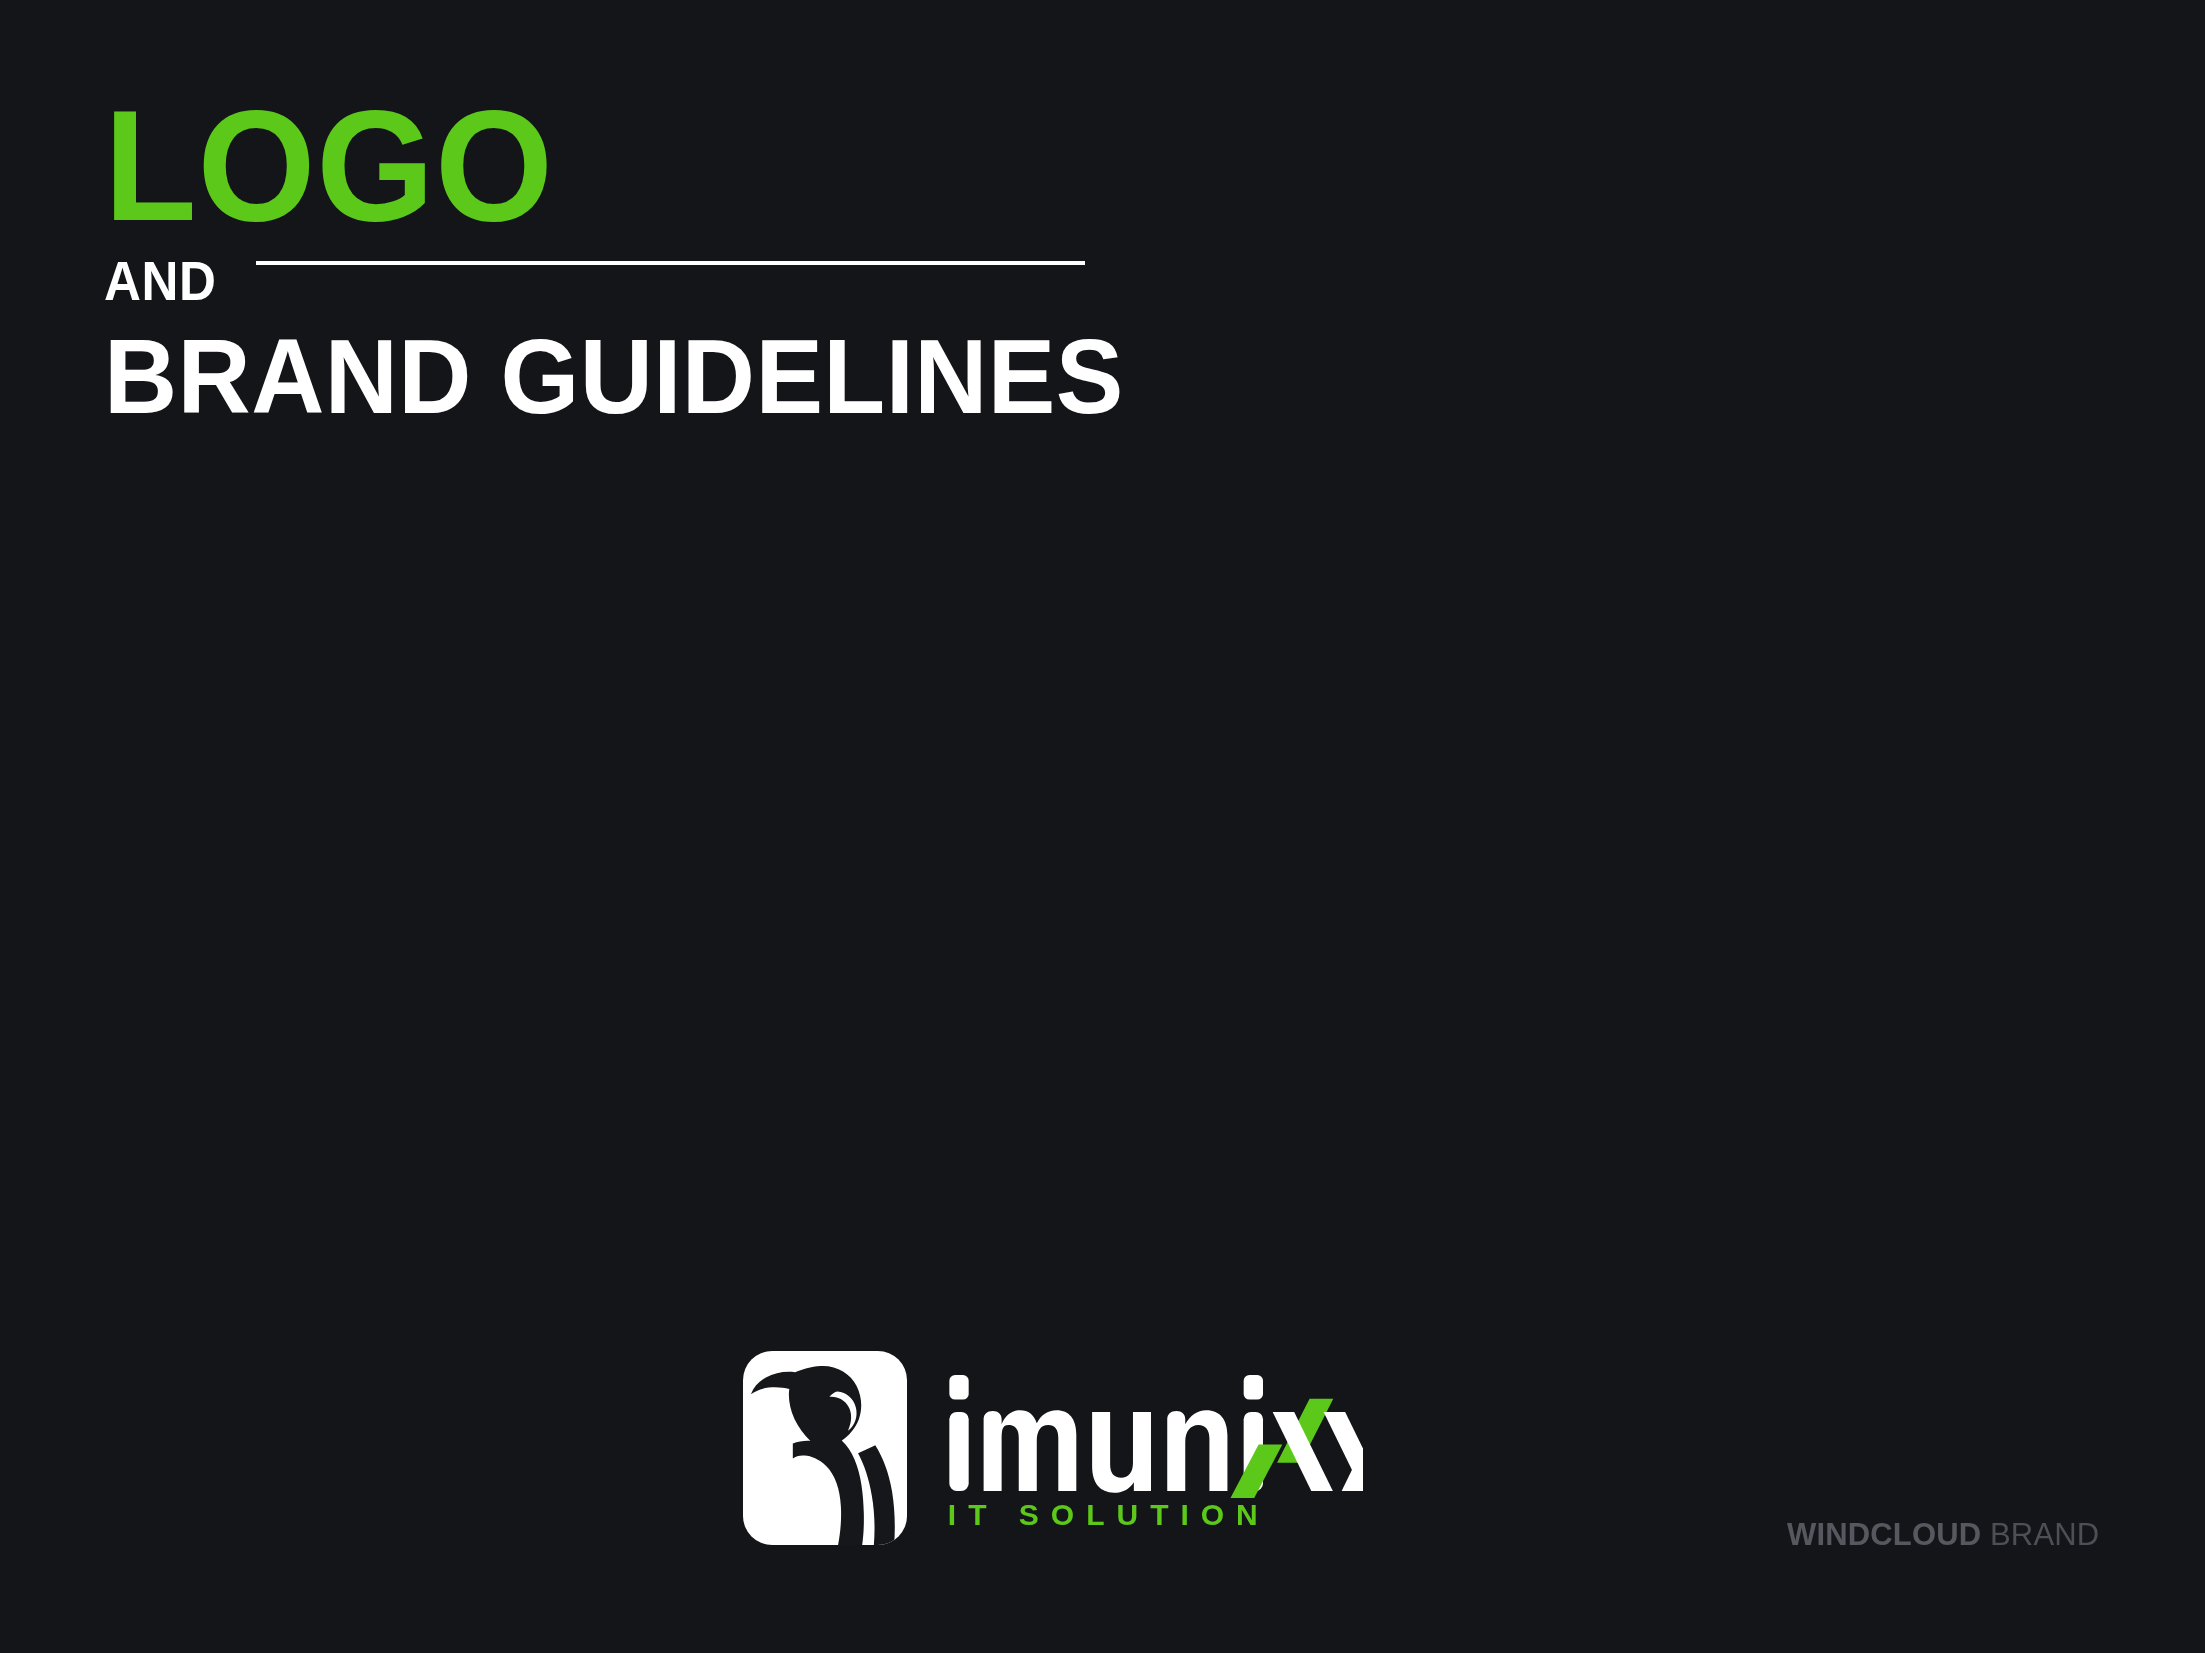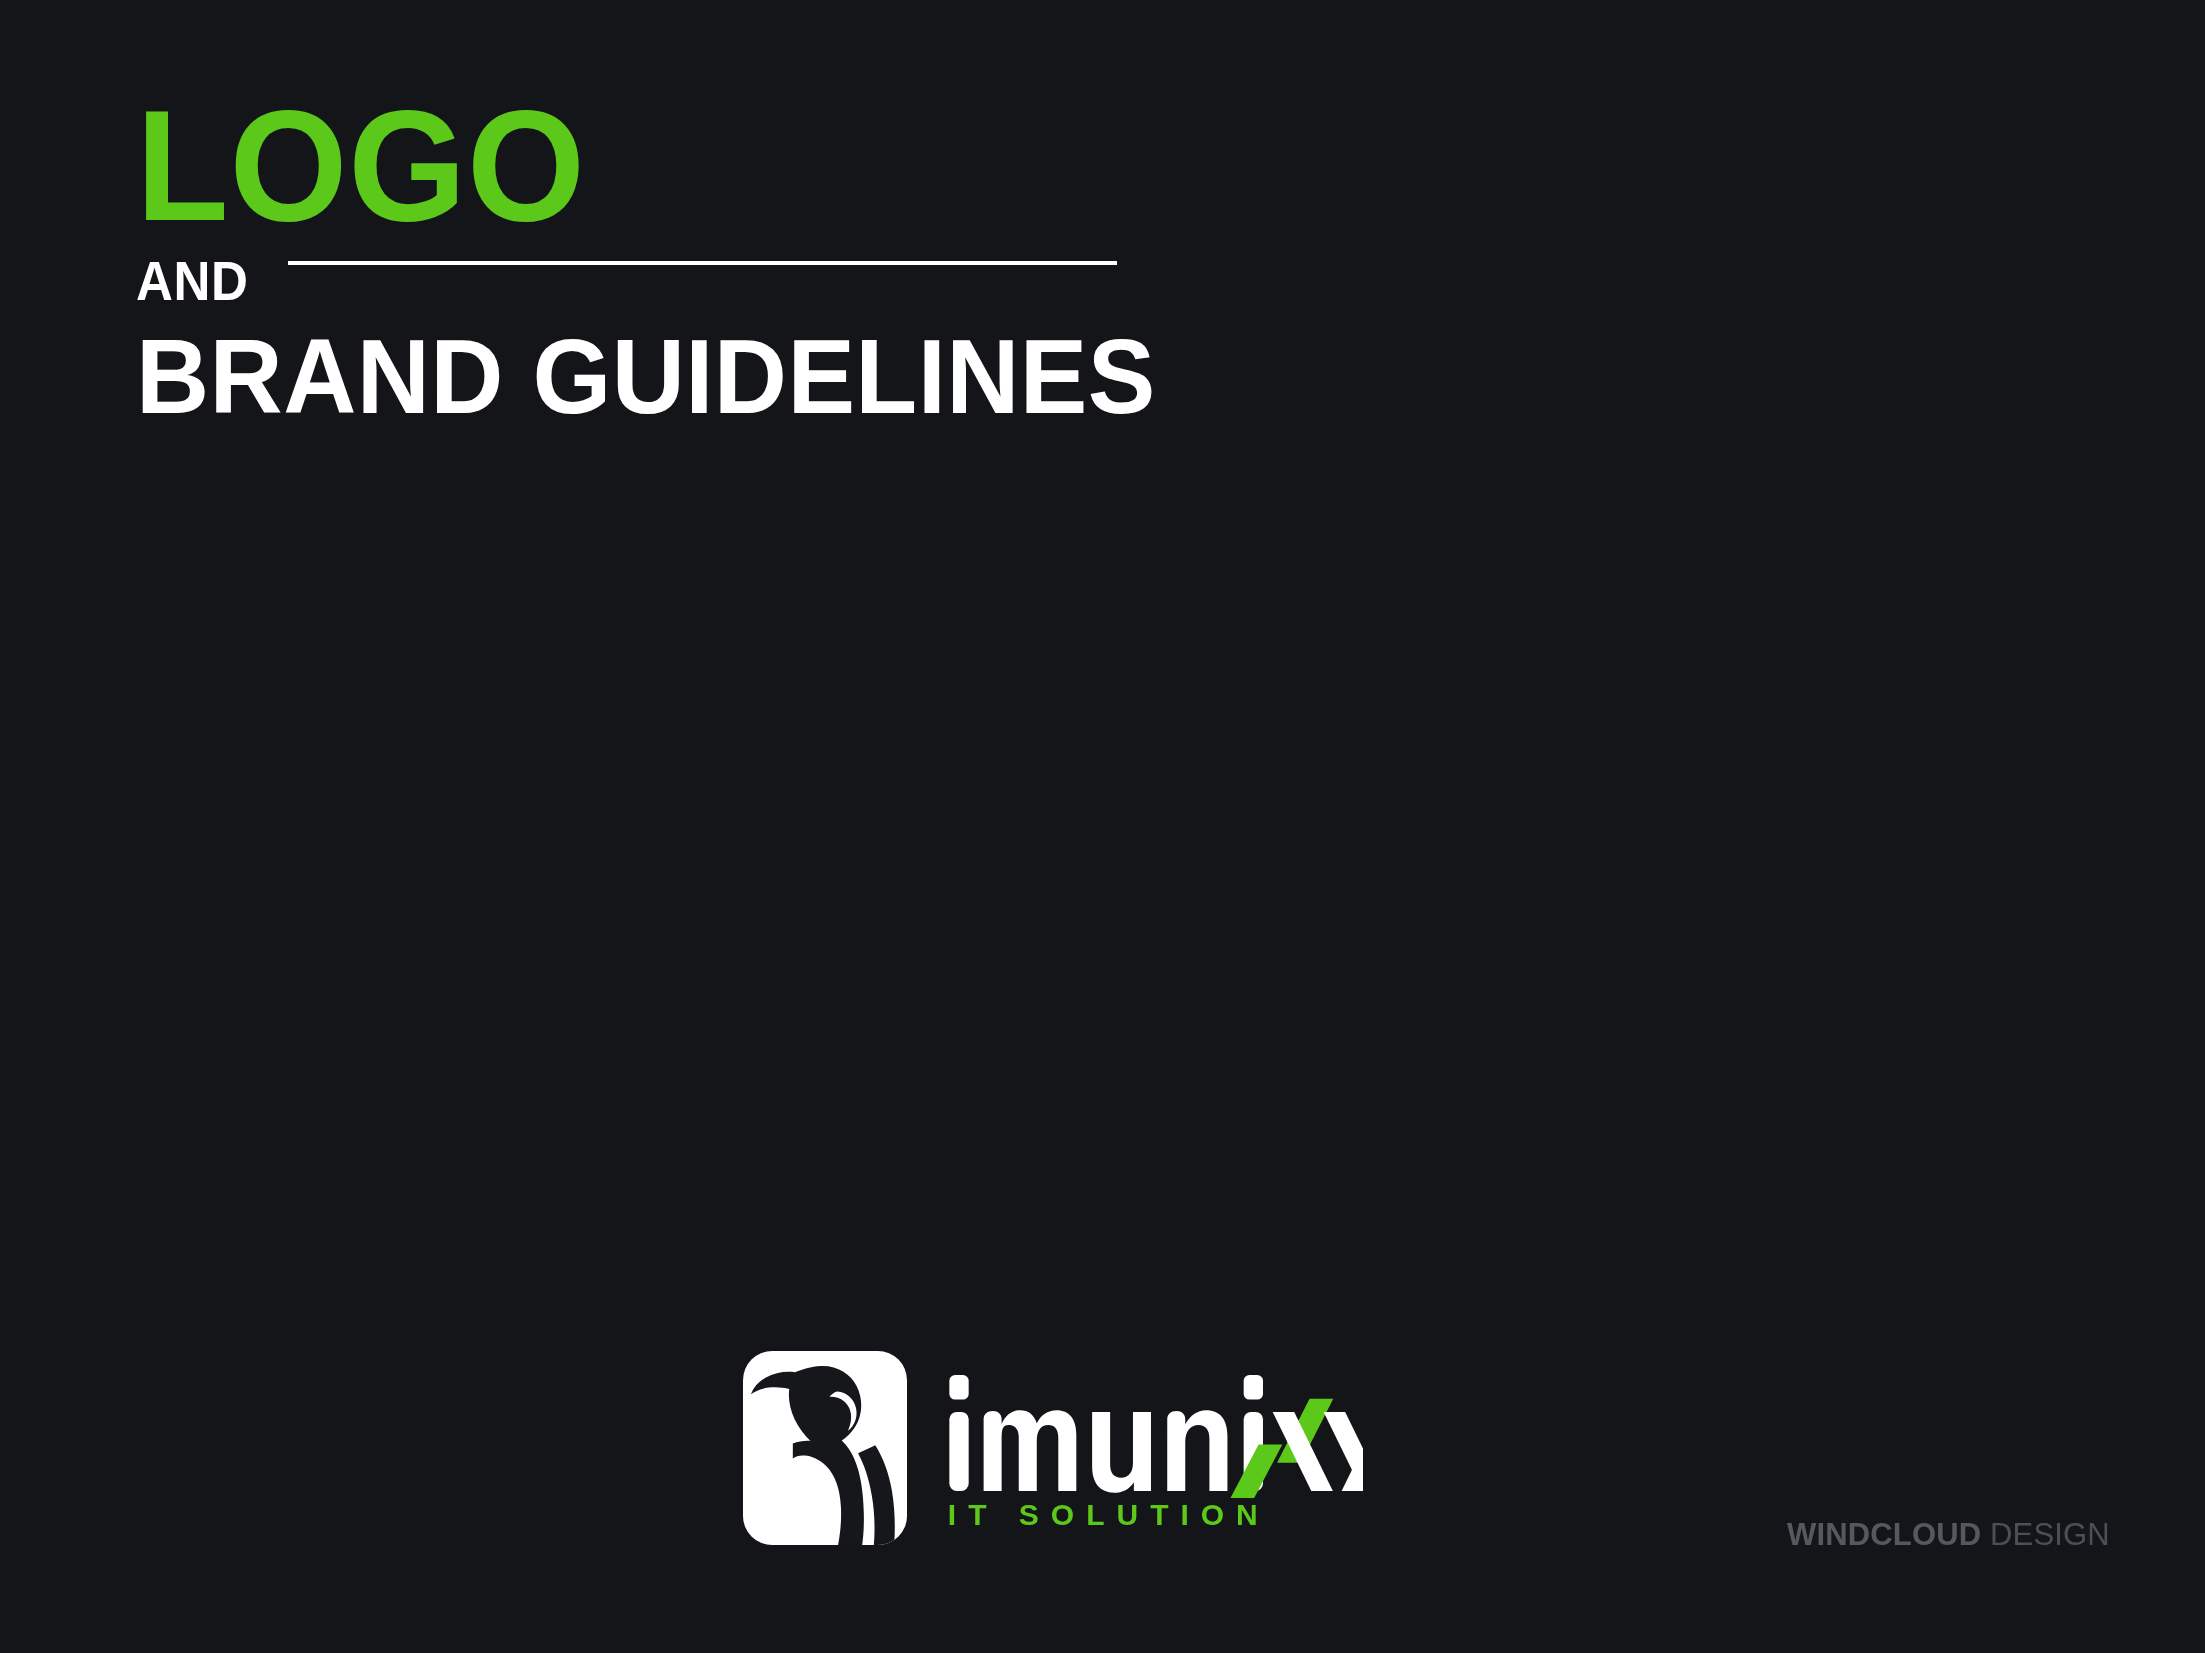--- a/index.html
+++ b/index.html
@@ -20,21 +20,20 @@
     background: #141519;
     overflow: hidden;
   }
 
   
   .title-block {
     position: absolute;
     left: 104px;
     top: 104px;
     width: 1059px;
-    margin-left: 32px;
   }
 
   .title-logo {
     font-family: "Liberation Sans Narrow", "Liberation Sans", sans-serif;
     font-weight: bold;
     font-size: 158px;
     line-height: 0.78;
     letter-spacing: 0.005em;
     color: #5bc81a;
     margin: 0;
@@ -258,17 +257,17 @@
           <path d="M858,84 L907,84 L995,264 L946,264 Z"></path>
           <path d="M987,84 L1036,84 L948,264 L899,264 Z"></path>
         </g>
       </svg>
 
       <div class="logo-tagline">IT SOLUTION</div>
     </div>
   </div>
 
   <div class="watermark">
-    <span class="wm-strong">WINDCLOUD</span><span class="wm-light"> DESIGN</span>
+    <span class="wm-strong">WINDCLOUD</span><span class="wm-light"> BRAND</span>
   </div>
 
 </div>
 
 
 </body></html>

